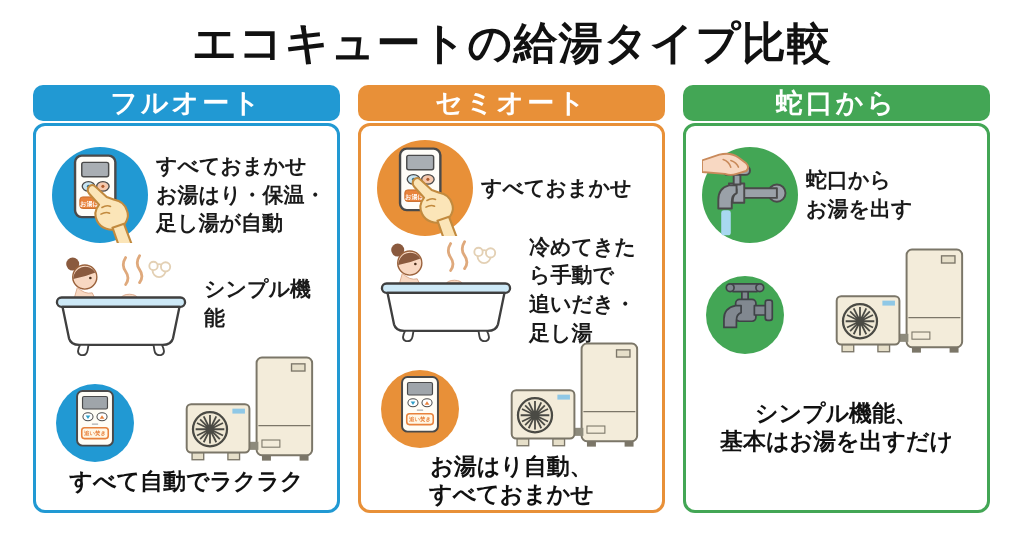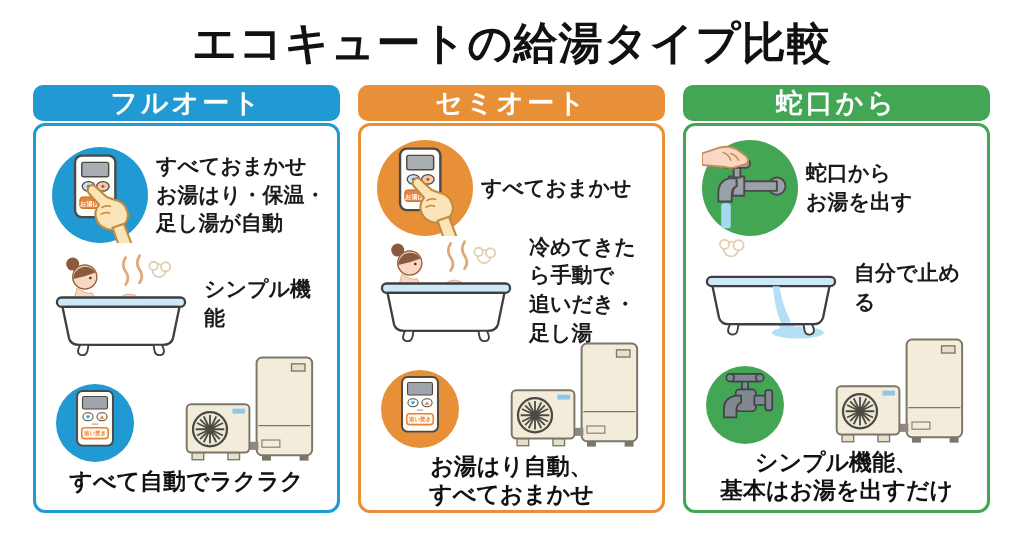--- a/index.html
+++ b/index.html
@@ -231,26 +231,20 @@
     <div class="card-body">
       <div class="row row1">
         <div class="circle big">
           <svg viewBox="0 0 100 100">
               <use href="#sym-faucet-hand"></use>
             </svg>
         </div>
         <div class="row-text">蛇口から
 お湯を出す</div>
       </div>
-      <div class="row row2">
-        <svg class="bath-svg" viewBox="0 0 150 112">
-            <use href="#sym-bath-overflow"></use>
-          </svg>
-        <div class="row-text">自分で止める</div>
-      </div>
       <div class="row row3">
         <div class="circle small">
           <svg viewBox="0 0 100 100">
               <use href="#sym-faucet"></use>
             </svg>
         </div>
         <svg class="equip-svg" viewBox="0 0 160 125">
             <use href="#sym-equipment"></use>
           </svg>
       </div>

